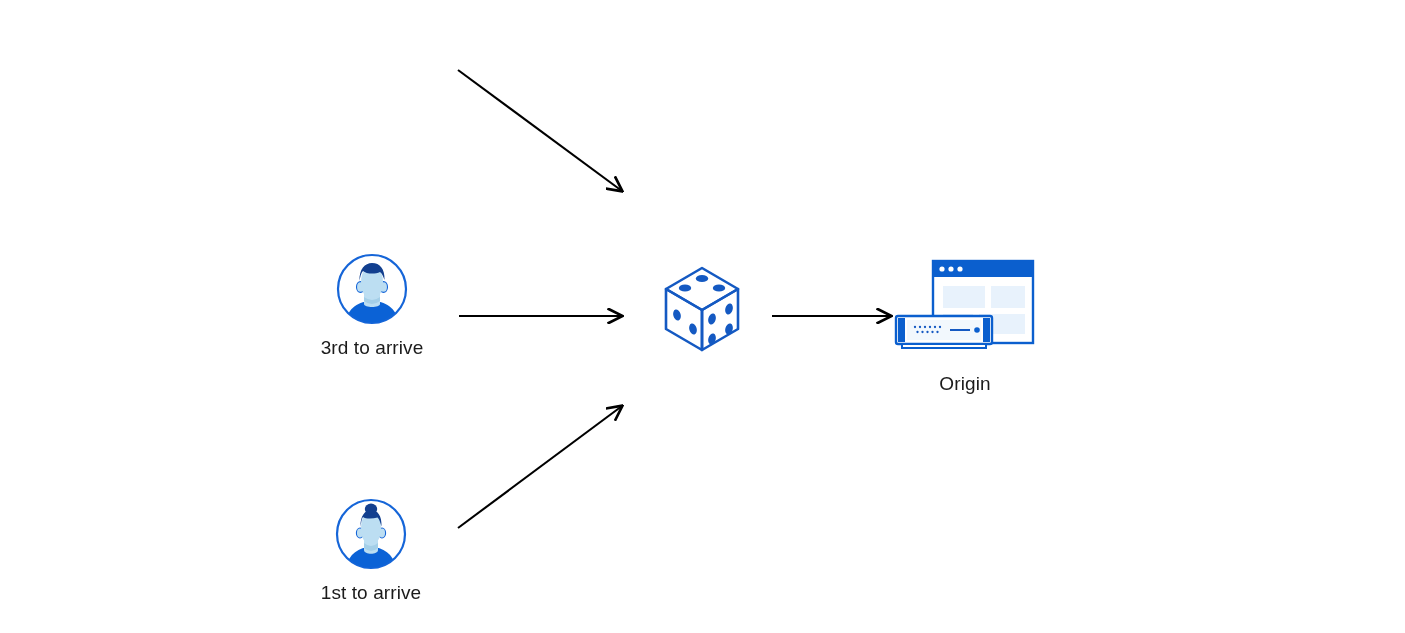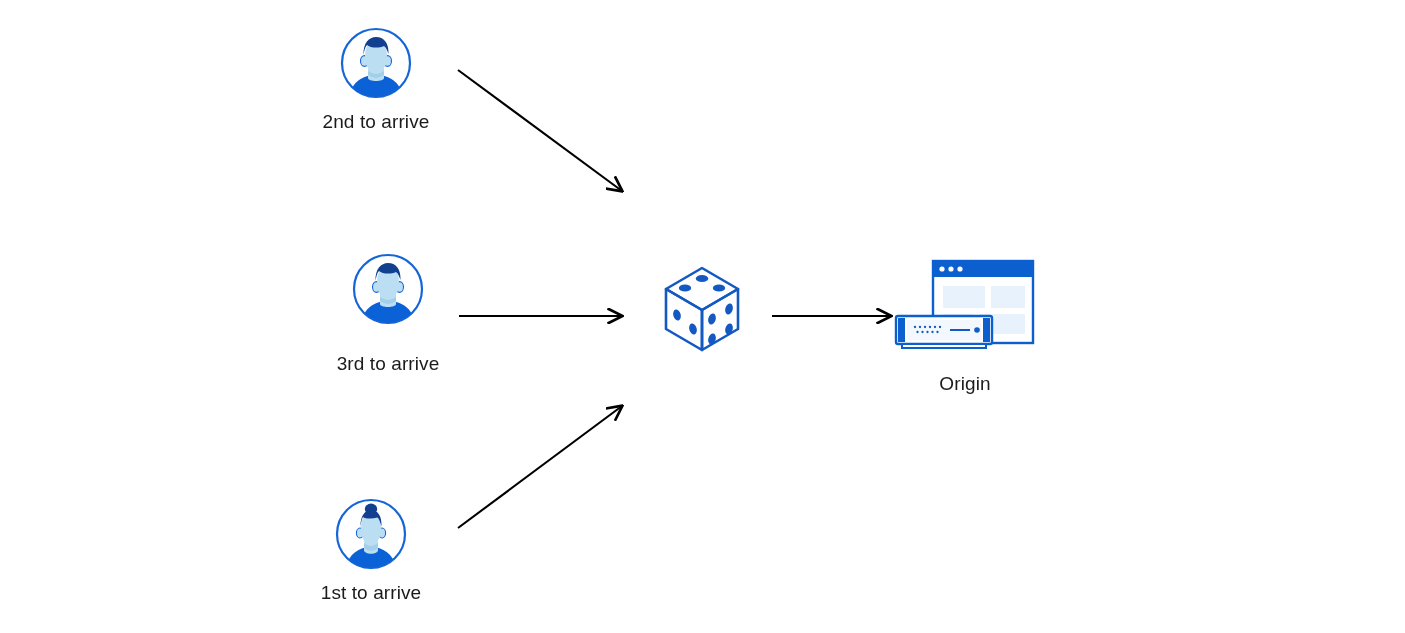--- a/index.html
+++ b/index.html
@@ -40,21 +40,21 @@
     font-size: 19px;
     font-family: "Liberation Sans", "DejaVu Sans", sans-serif;
     color: #1b1b1b;
     letter-spacing: 0.1px;
     white-space: nowrap;
     text-align: center;
   }
 
   
   #client-node-0 { left: 308px; top: 25px;  width: 136px; }
-  #client-node-1 { left: 320px; top: 251px; width: 136px; gap: 16px; }
+  #client-node-1 { left: 304px; top: 251px; width: 136px; }
   #client-node-2 { left: 303px; top: 496px; width: 136px; }
   #dice-node     { left: 660px; top: 263px; width: 84px;  }
   #origin-node   { left: 890px; top: 255px; width: 150px; }
 
   #origin-node .node-label { }
 
   .arrows-layer {
     position: absolute;
     inset: 0;
     pointer-events: none;
@@ -74,41 +74,20 @@
 
     <line x1="458" y1="70" x2="622" y2="191" stroke="#000000" stroke-width="2.1" marker-end="url(#ah)"></line>
 
     <line x1="459" y1="316" x2="622" y2="316" stroke="#000000" stroke-width="2.1" marker-end="url(#ah)"></line>
 
     <line x1="458" y1="528" x2="622" y2="406" stroke="#000000" stroke-width="2.1" marker-end="url(#ah)"></line>
 
     <line x1="772" y1="316" x2="891" y2="316" stroke="#000000" stroke-width="2.1" marker-end="url(#ah)"></line>
   </svg>
 
-  <div class="node" id="client-node-0">
-    <span class="node-icon">
-      <svg width="76" height="76" viewBox="0 0 76 76" xmlns="http://www.w3.org/2000/svg">
-        <clipPath id="c0">
-            <circle cx="38" cy="38" r="33.5"></circle>
-          </clipPath>
-        <circle cx="38" cy="38" r="34" fill="#ffffff" stroke="#1565d8" stroke-width="2.2"></circle>
-        <g clip-path="url(#c0)">
-          <path d="M10 76 C12 58 24 50 38 50 C52 50 64 58 66 76 Z" fill="#0b62d6"></path>
-          <path d="M30 42 h16 v11 c0 4 -16 4 -16 0 Z" fill="#bcdef2"></path>
-          <path d="M30 46 q8 6 16 0 v4 q-8 6 -16 0 Z" fill="#a4cfe8"></path>
-          <ellipse cx="26.5" cy="36" rx="4" ry="5.4" fill="#bcdef2" stroke="#1565d8" stroke-width="1.1"></ellipse>
-          <ellipse cx="49.5" cy="36" rx="4" ry="5.4" fill="#bcdef2" stroke="#1565d8" stroke-width="1.1"></ellipse>
-          <path d="M27 31 c0 -10 5 -16 11 -16 c6 0 11 6 11 16 c0 10 -4 16 -11 16 c-7 0 -11 -6 -11 -16 Z" fill="#bcdef2"></path>
-          <path d="M25.5 30 c-0.5 -12 5.5 -18 12.5 -18 c8 0 13 6 12.5 17 c-1.5 -4 -2.5 -6.5 -4.5 -8
-                   c-5 2.5 -14 2 -17 -1 c-2 2.2 -2.8 5.6 -3.5 10 Z" fill="#123f8f"></path>
-        </g>
-      </svg>
-    </span>
-    <span class="node-label">2nd to arrive</span>
-  </div>
 
   <div class="node" id="client-node-1">
     <span class="node-icon">
       <svg width="76" height="76" viewBox="0 0 76 76" xmlns="http://www.w3.org/2000/svg">
         <clipPath id="c1">
             <circle cx="38" cy="38" r="33.5"></circle>
           </clipPath>
         <circle cx="38" cy="38" r="34" fill="#ffffff" stroke="#1565d8" stroke-width="2.2"></circle>
         <g clip-path="url(#c1)">
           <path d="M10 76 C12 58 24 50 38 50 C52 50 64 58 66 76 Z" fill="#0b62d6"></path>

